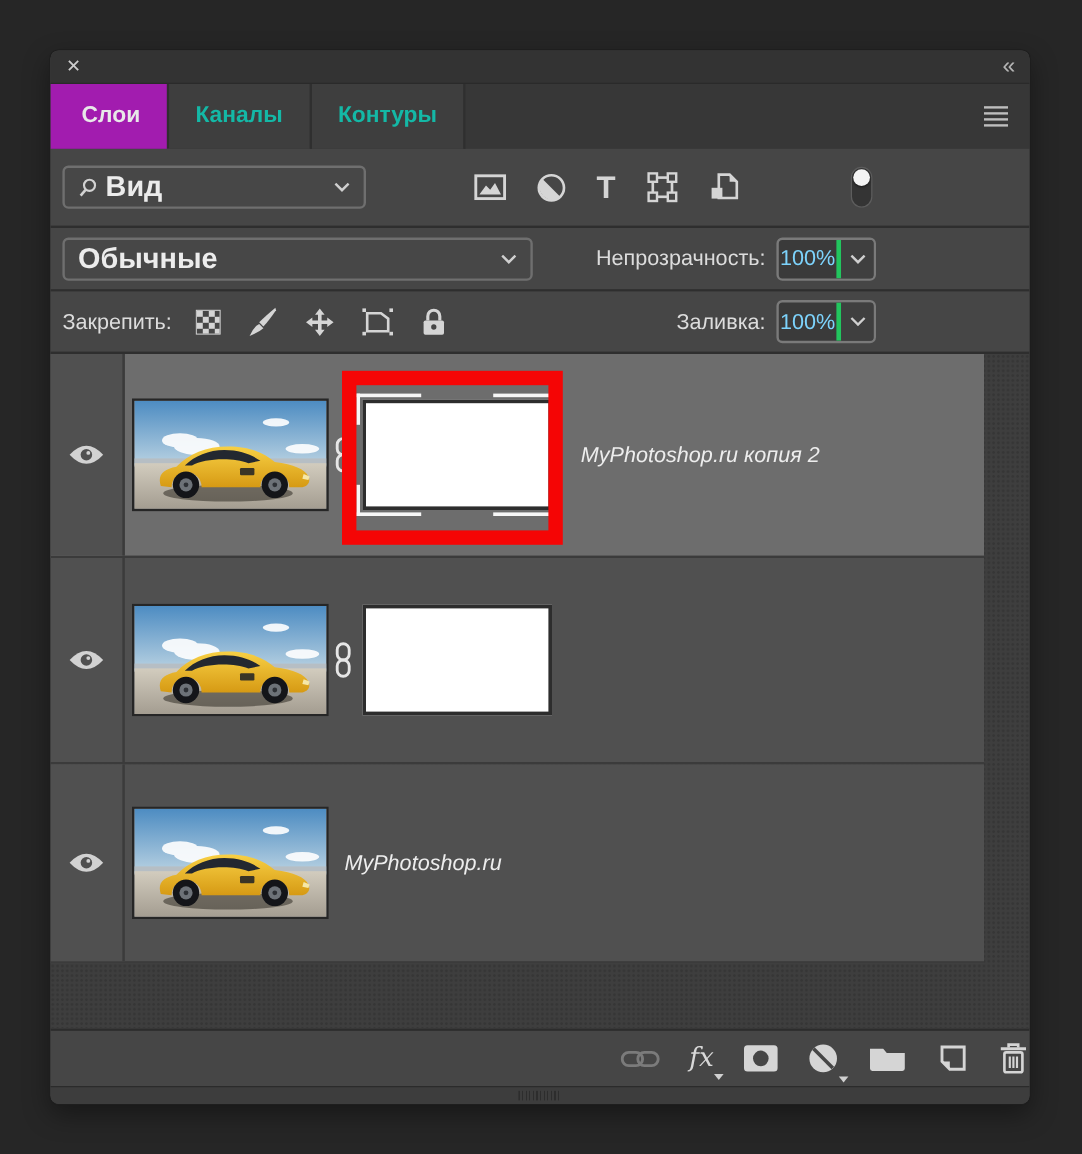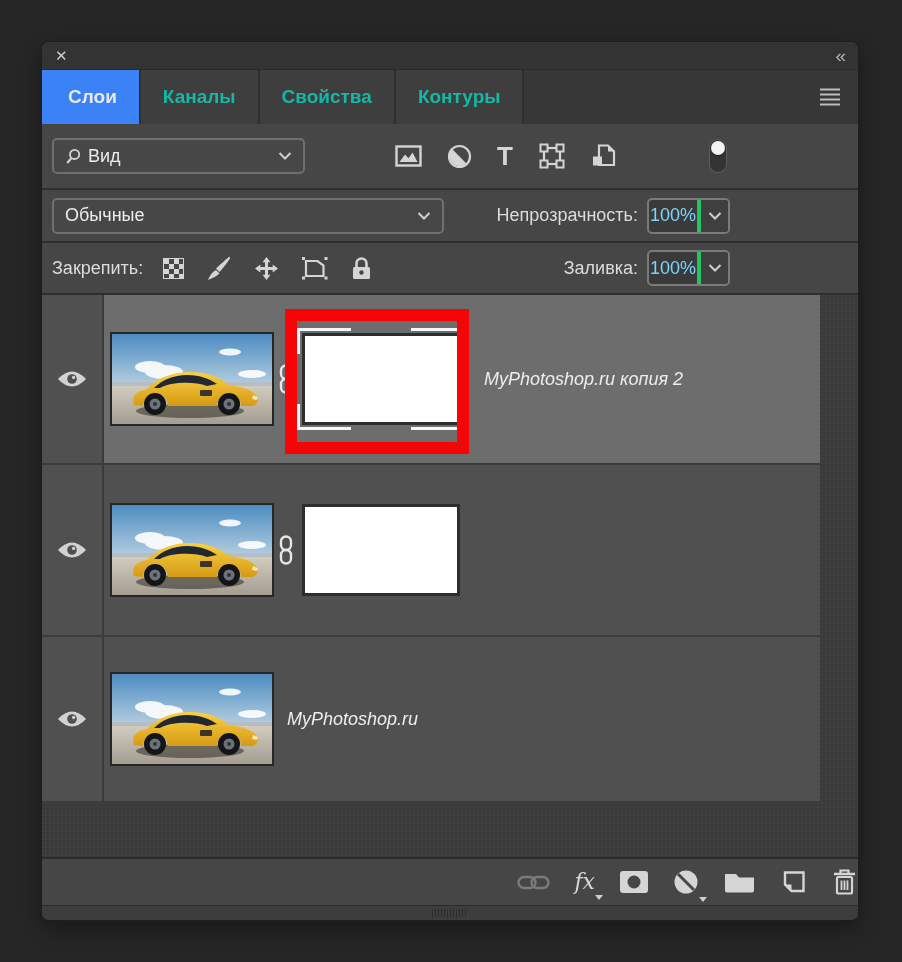--- a/index.html
+++ b/index.html
@@ -22,34 +22,34 @@
   }
   .close-x { color:#cdcdcd; font-size:15px; line-height:1; cursor:default; }
   .collapse { color:#b4b4b4; font-size:19px; line-height:1; letter-spacing:-1px; }
   
   .tabbar { height:54px; background:#373737; display:flex; position:relative; flex:none; }
   .tab {
     display:flex; align-items:center; justify-content:center;
     padding:0 22px; font-size:19px; font-weight:bold; color:#14b8a6;
     background:#3e3e3e; border-right:2px solid #2f2f2f; white-space:nowrap;
   }
-  .tab.active { background:#3b82f6; color:#e8e8e8;padding-left:26px; }
+  .tab.active { background:#a21caf; color:#e8e8e8;padding-left:26px; }
   .menu-icon { position:absolute; right:18px; top:50%; transform:translateY(-50%); }
   .menu-icon i { display:block; width:20px; height:2px; background:#bdbdbd; margin:3px 0; }
   
   .ctl-row {
     display:flex; align-items:center; background:#464646;
     border-bottom:2px solid #2e2e2e; padding-left:10px; flex:none;
   }
   .filter-row { height:66px; }
   .blend-row  { height:53px; }
   .lock-row   { height:52px; }
   .select {
     height:36px; border:2px solid #6f6f6f; border-radius:5px; background:#474747;
-    display:flex; align-items:center; padding:0 11px; color:#ececec; font-size:18px; gap:7px;
+    display:flex; align-items:center; padding:0 11px; color:#ececec; font-size:24px; gap:7px;font-weight:bold;
   }
   .kind-select { width:253px; }
   .blend-select { width:392px; }
   .select .chev { margin-left:auto; }
   .ctl-label { font-size:18px; color:#dcdcdc; white-space:nowrap; }
   .val-group { margin-left:auto; margin-right:128px; display:flex; align-items:center; gap:9px; }
   .value-field {
     height:36px; border:2px solid #7a7a7a; border-radius:5px; background:#3a3a3a;
     display:flex; overflow:hidden;
   }
@@ -149,21 +149,20 @@
   <div class="panel">
 
     <div class="titlebar">
       <span class="close-x">✕</span>
       <span class="collapse">«</span>
     </div>
 
     <div class="tabbar">
       <div class="tab active">Слои</div>
       <div class="tab">Каналы</div>
-      <div class="tab">Свойства</div>
       <div class="tab">Контуры</div>
       <div class="menu-icon">
           <i></i>
           <i></i>
           <i></i>
           <i></i>
         </div>
     </div>
 
     <div class="ctl-row filter-row">

